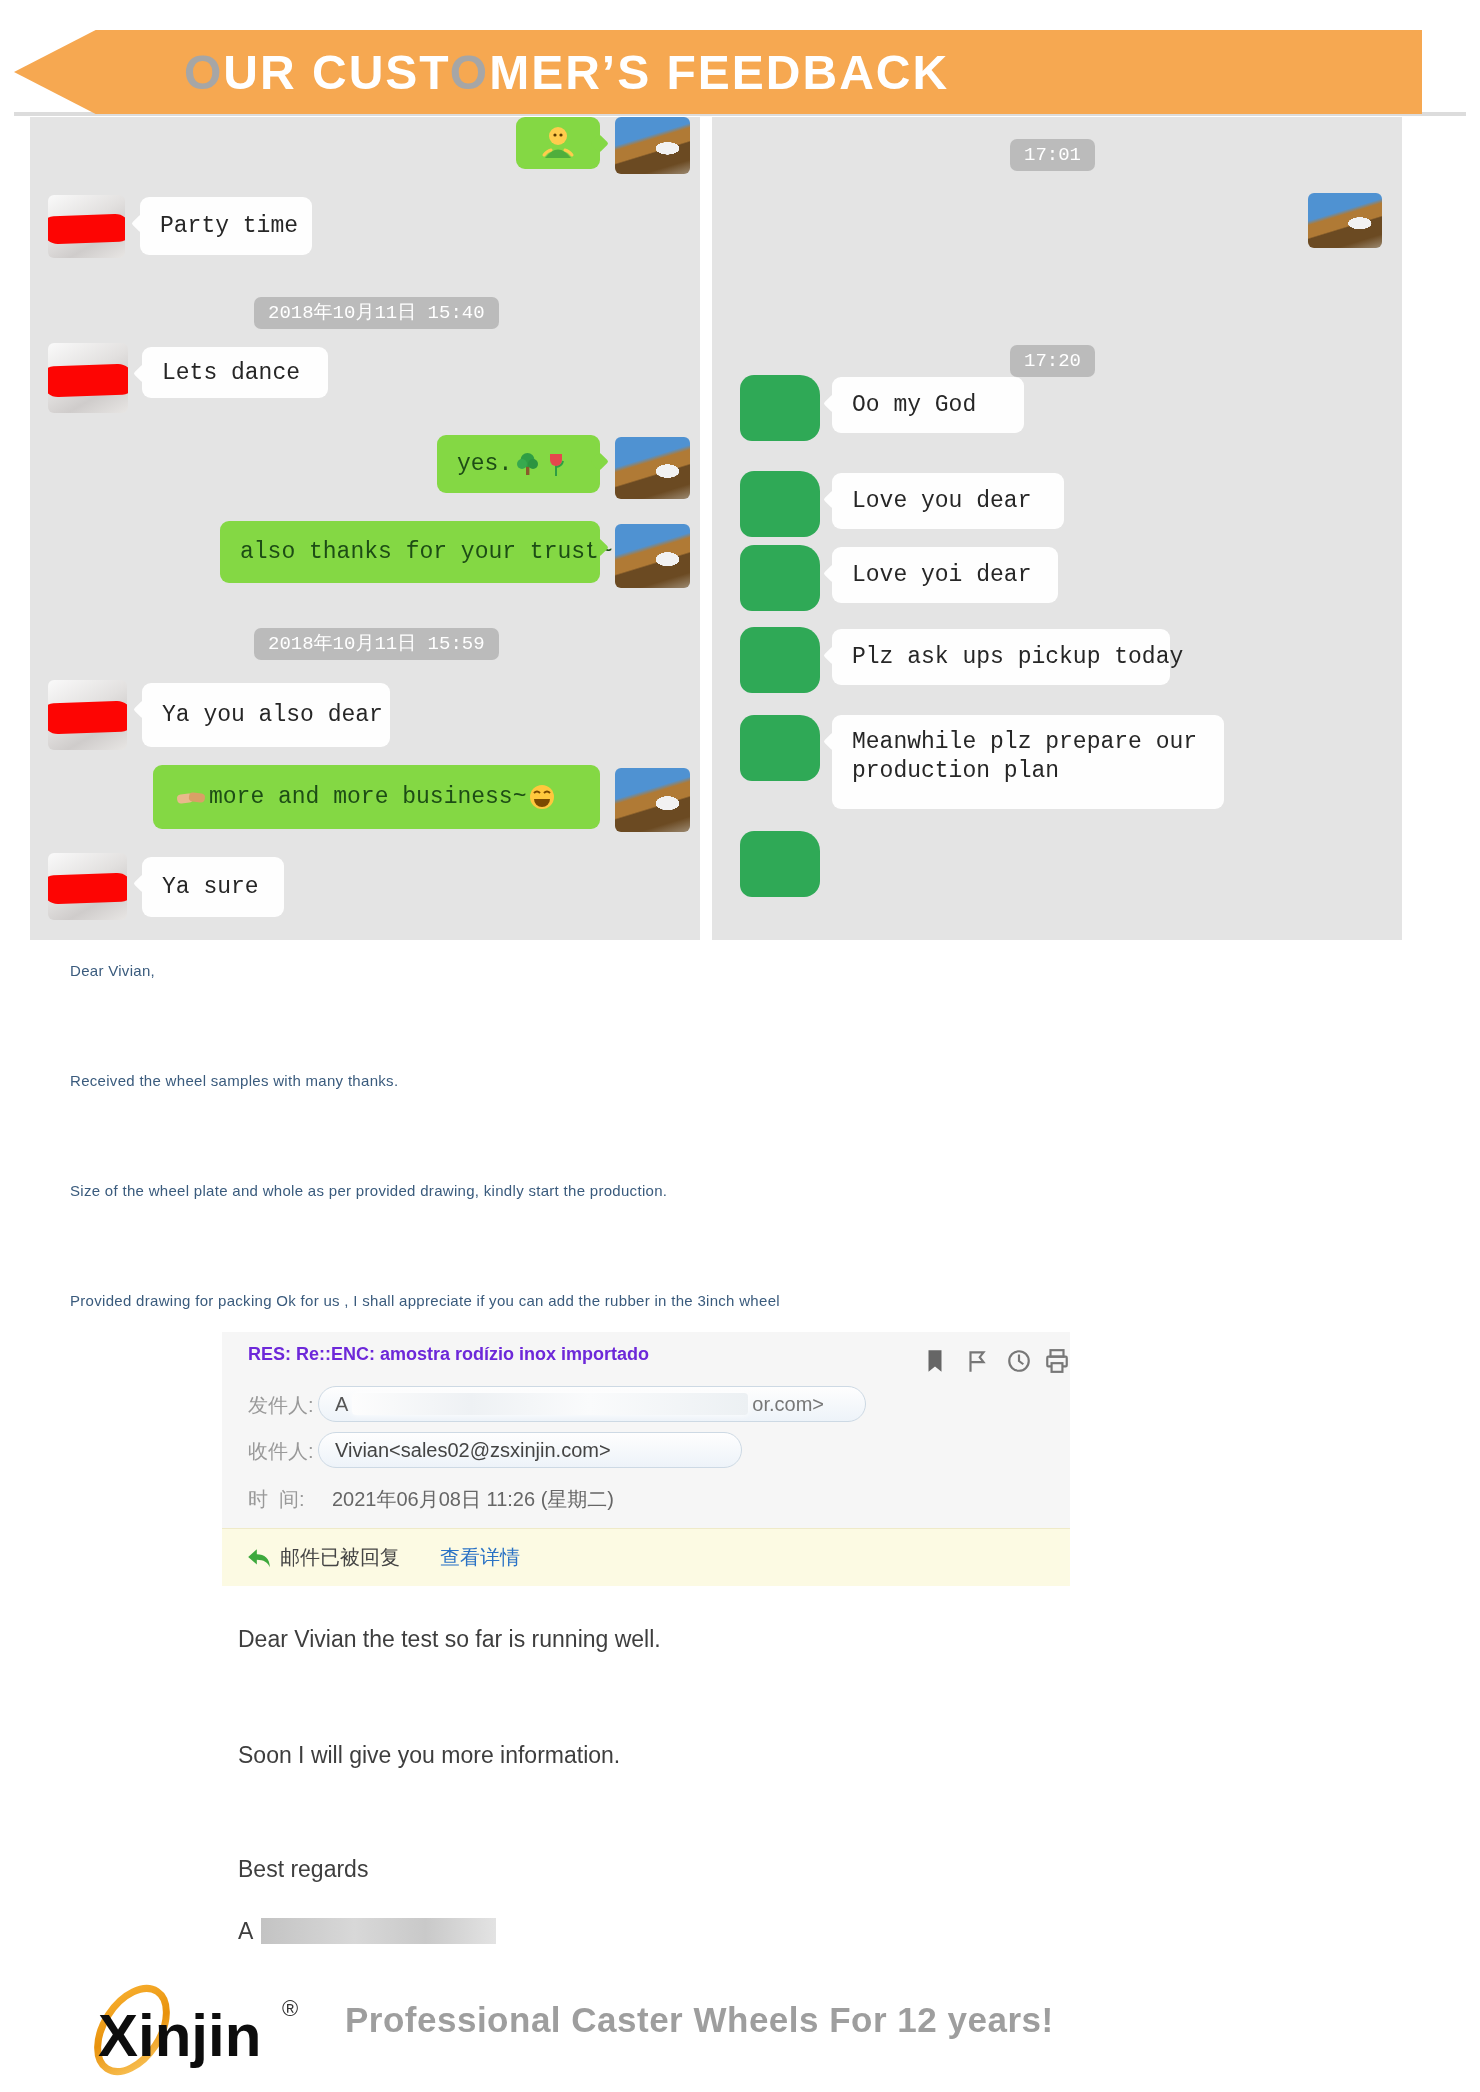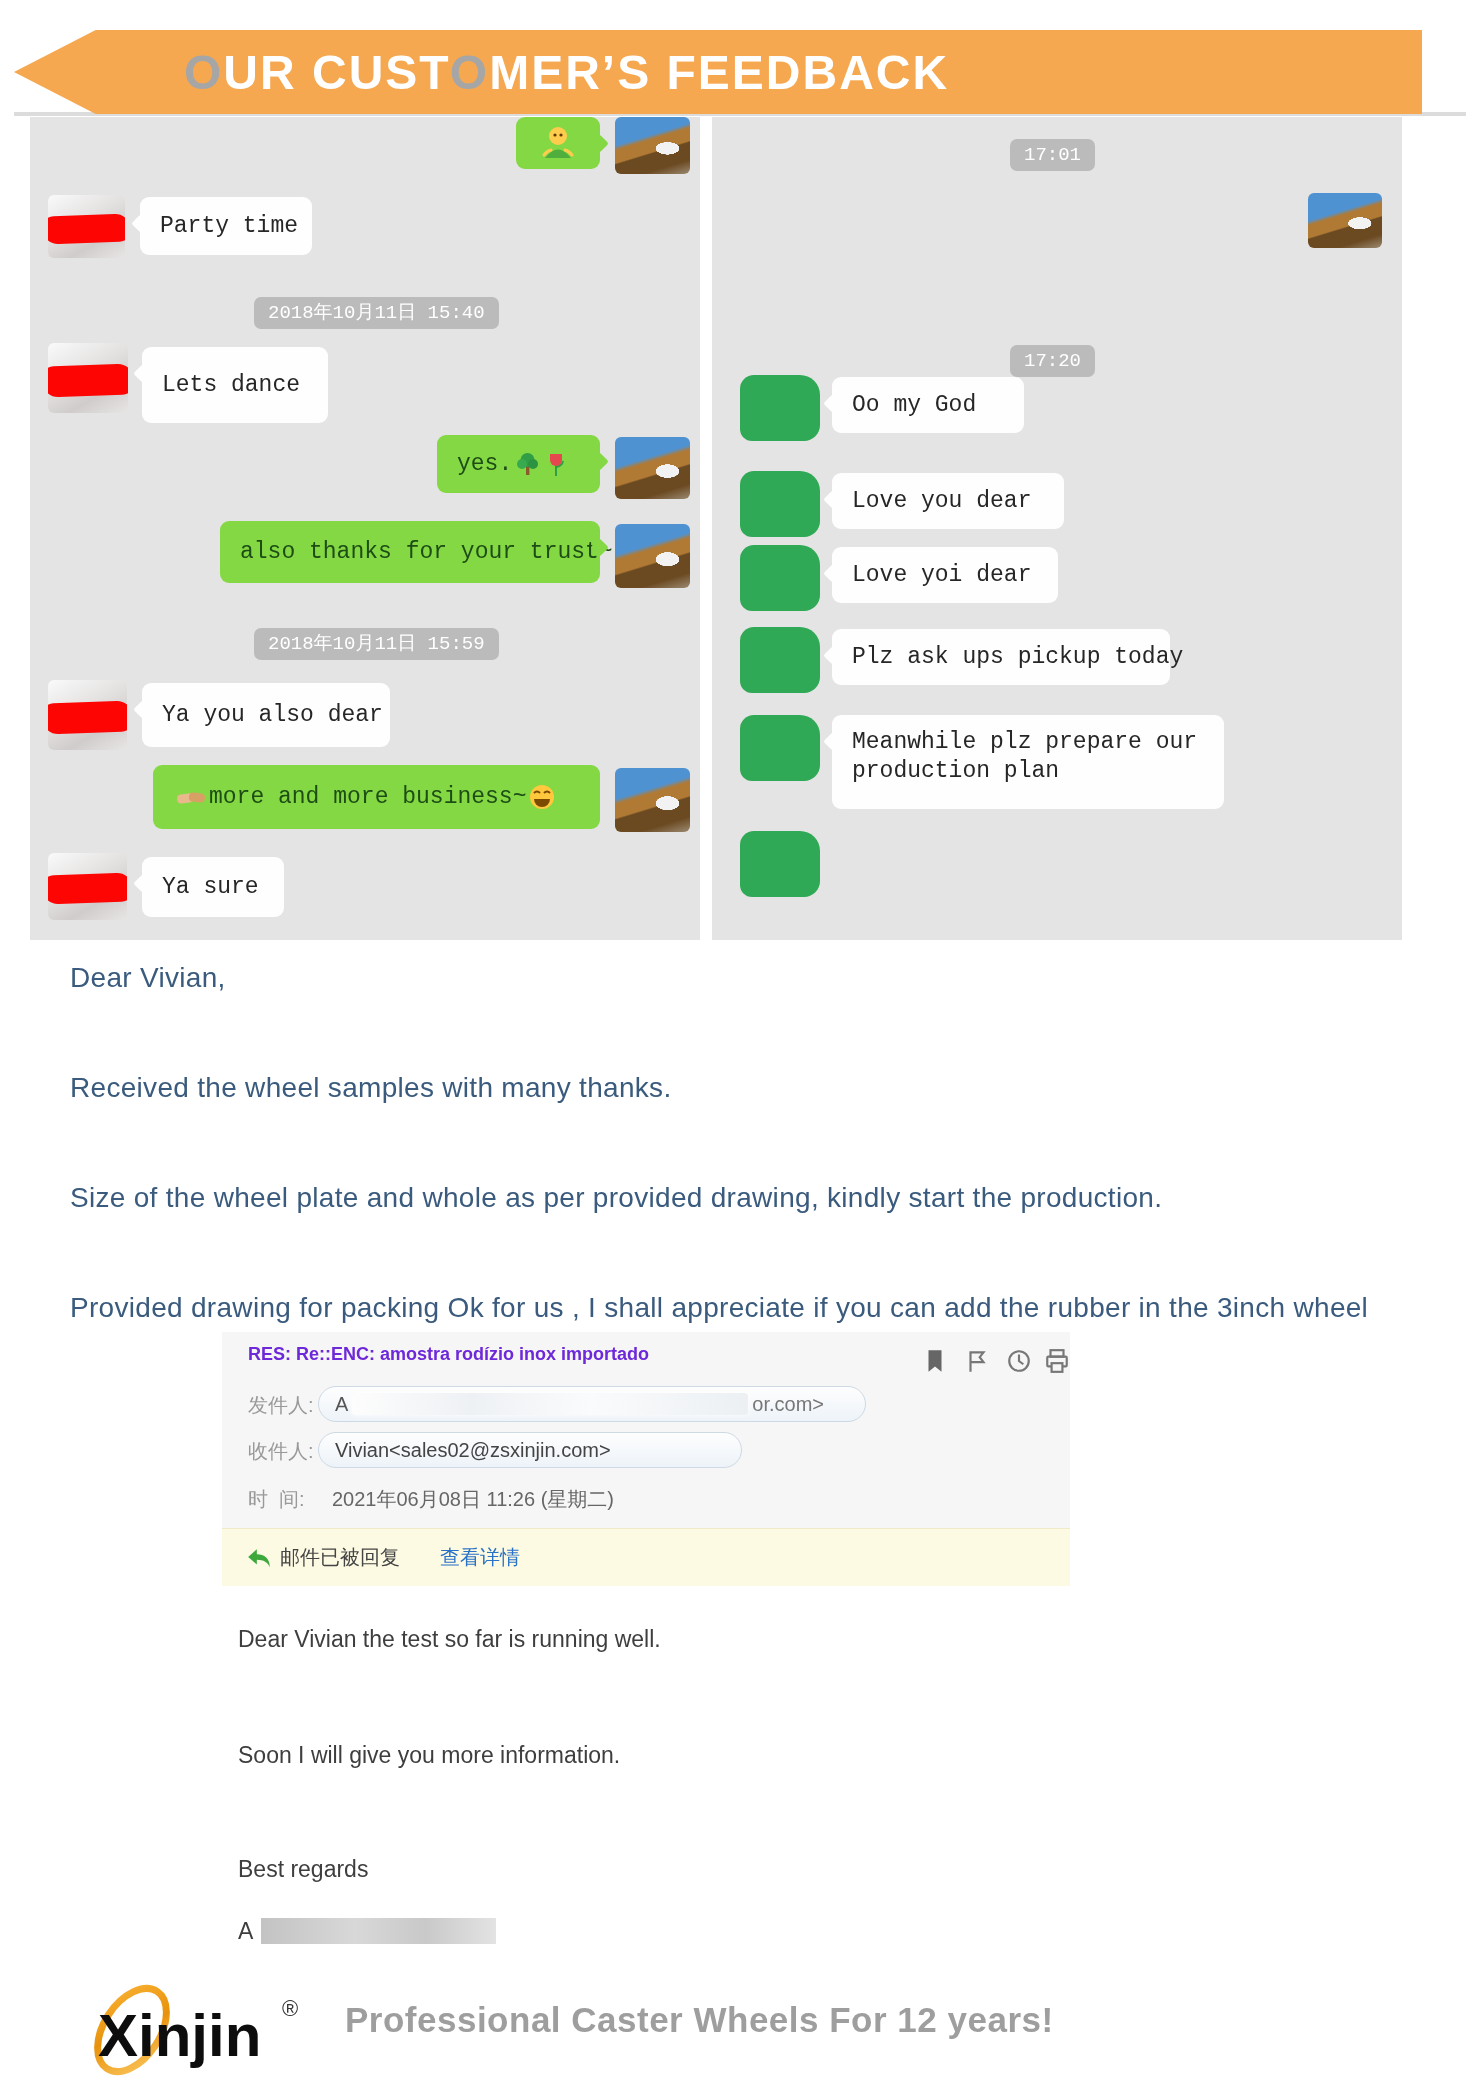--- a/index.html
+++ b/index.html
@@ -44,21 +44,21 @@
   .bw{ background:#FEFEFE; color:#262626; }
   .bw::before{ content:''; position:absolute; left:-6px; top:20px; width:13px; height:13px;
     background:#FEFEFE; transform:rotate(45deg); border-radius:2px; }
   .bg-green{ background:#84D844; color:#1D4D15; }
   .tail-right::before{ content:''; position:absolute; right:-6px; top:20px; width:13px; height:13px;
     background:#84D844; transform:rotate(45deg); border-radius:2px; }
   .no-tail::before{ content:none; }
   .bubble.multi{ white-space:normal; line-height:29px; padding:13px 20px; align-items:flex-start; }
   .emj{ display:inline-flex; align-items:center; margin:0 3px; }
   
-  .quote-line{ position:absolute; left:70px; font-size:28px; font-weight:500;
+  .quote-line{ position:absolute; left:70px; font-size:15px; font-weight:500;
     color:#3A5B7D; letter-spacing:.3px; white-space:nowrap; }
   
   #email-card{ position:absolute; left:222px; top:1332px; width:848px; height:644px; background:#ffffff; }
   .mail-head{ position:absolute; left:0; top:0; width:848px; height:196px; background:#F6F6F6; }
   .mail-subject{ position:absolute; left:26px; top:12px; font-size:18px; font-weight:bold; color:#6d28d9; white-space:nowrap; }
   .subj-icon{ position:absolute; top:16px; width:26px; height:26px; }
   .mail-label{ position:absolute; font-size:20px; color:#999999; white-space:pre; }
   .chip{ position:absolute; height:36px; border:1px solid #CDD9E4; border-radius:18px;
     background:linear-gradient(180deg,#FEFEFE,#EDF3F9); font-size:20px; color:#555555;
     line-height:34px; padding:0 16px; white-space:nowrap; overflow:hidden; }
@@ -108,21 +108,21 @@
     </div>
     <div class="bubble bw" style="left:110px; top:80px; width:172px; height:58px;">
       <span>Party time</span>
     </div>
 
     <div class="ts" style="left:224px; top:180px;">2018年10月11日 15:40</div>
 
     <div class="av av-gray" style="left:18px; top:226px; width:80px; height:70px;">
       <div class="red-censor"></div>
     </div>
-    <div class="bubble bw" style="left:112px; top:230px; width:186px; height:76px;">
+    <div class="bubble bw" style="left:112px; top:230px; width:186px; height:51px;">
       <span>Lets dance</span>
     </div>
 
     <div class="bubble bg-green tail-right" style="left:407px; top:318px; width:163px; height:58px;">
       <span>yes.</span>
       <span class="emj">
         <svg width="25" height="25" viewBox="0 0 25 25">
           <rect x="11" y="14" width="3.4" height="9" fill="#8a5a2b"></rect>
           <circle cx="12.5" cy="8" r="7" fill="#2F9E44"></circle>
             <circle cx="7" cy="12" r="5" fill="#37A94E"></circle>

